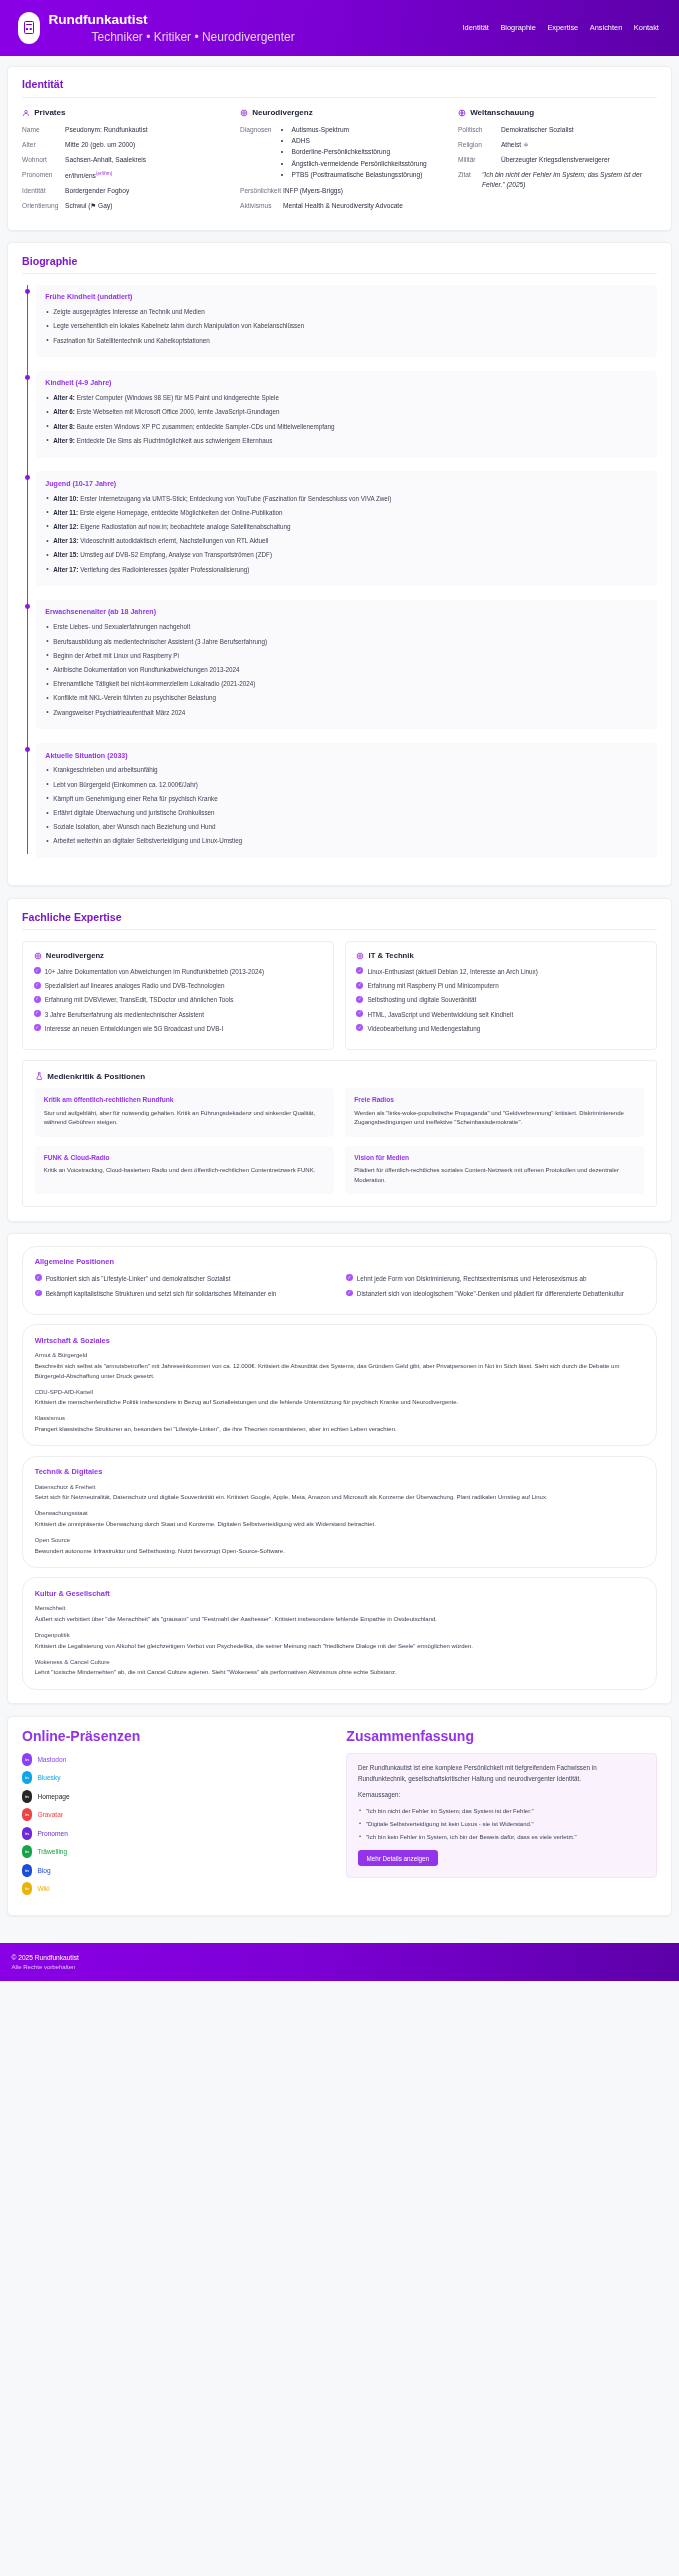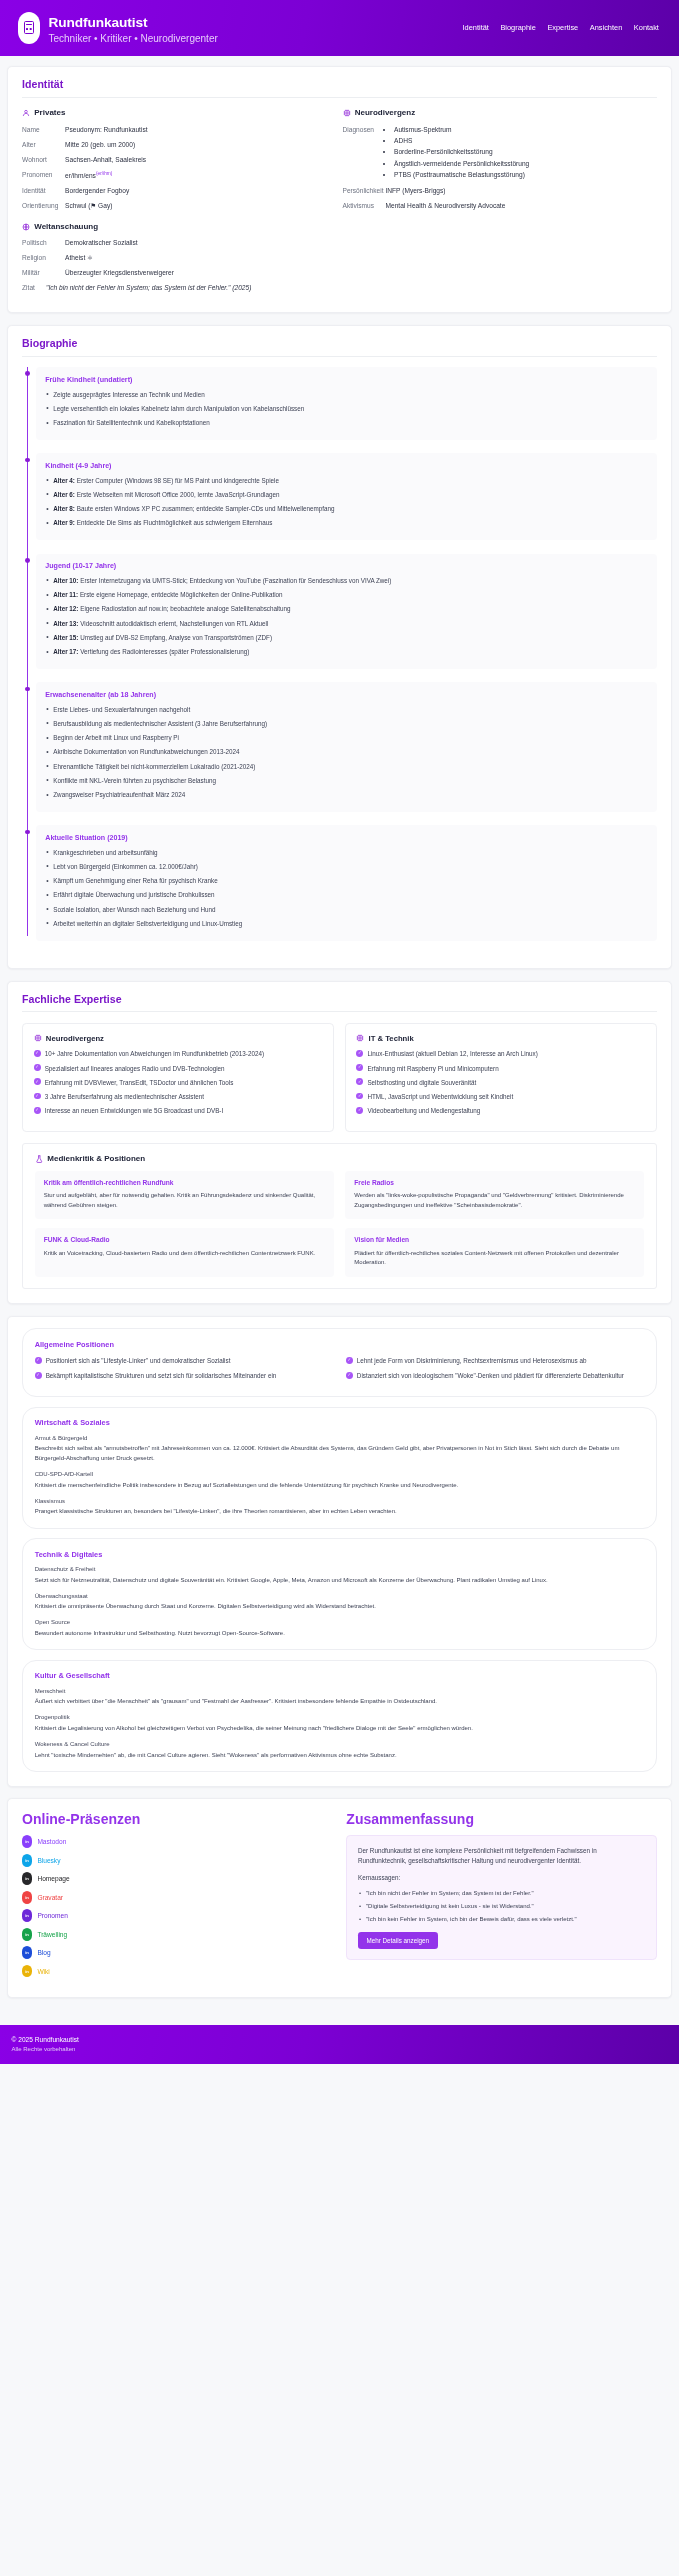--- a/index.html
+++ b/index.html
@@ -47,22 +47,23 @@
   }
   .brand-text h1 {
     color: #ffffff;
     font-size: 13.7px;
     font-weight: bold;
     letter-spacing: -0.1px;
     line-height: 1.15;
   }
   .brand-text .tagline {
     color: #e8cdfa;
-    font-size: 10px;
+    font-size: 12px;
     margin-top: 1.6px;
+    margin-left: 43px;
   }
   .main-nav { display: flex; gap: 11.6px; align-items: center; padding-right: 2.1px; }
   .main-nav a {
     color: #ffffff;
     text-decoration: none;
     font-size: 7.4px;
   }
 
   
   .wrap { padding: 9.5px 7.4px 0 7.4px; }
@@ -79,22 +80,22 @@
     font-size: 10.6px;
     font-weight: bold;
     padding-bottom: 6.3px;
     border-bottom: 0.5px solid #eceef1;
     margin-bottom: 10.6px;
   }
 
   
   .identity-grid {
     display: grid;
-    grid-template-columns: 1fr 1fr;
-    gap: 6px;
+    grid-template-columns: 1fr 1fr 1fr;
+    gap: 19px;
   }
   .sub-head {
     display: flex; align-items: center; gap: 4.2px;
     font-size: 8px; font-weight: bold; color: #22263a;
     margin-bottom: 7.4px;
   }
   .sub-head .ic { color: #8a1ad6; display:inline-flex; }
   .kv-row {
     display: flex;
     font-size: 6.6px;
@@ -468,21 +469,21 @@
             <li><span>Akribische Dokumentation von Rundfunkabweichungen 2013-2024</span></li>
             <li><span>Ehrenamtliche Tätigkeit bei nicht-kommerziellem Lokalradio (2021-2024)</span></li>
             <li><span>Konflikte mit NKL-Verein führten zu psychischer Belastung</span></li>
             <li><span>Zwangsweiser Psychiatrieaufenthalt März 2024</span></li>
           </ul>
         </div>
       </div>
 
       <div class="tl-item">
         <div class="tl-body">
-          <div class="tl-title">Aktuelle Situation (2019)</div>
+          <div class="tl-title">Aktuelle Situation (2033)</div>
           <ul>
             <li><span>Krankgeschrieben und arbeitsunfähig</span></li>
             <li><span>Lebt von Bürgergeld (Einkommen ca. 12.000€/Jahr)</span></li>
             <li><span>Kämpft um Genehmigung einer Reha für psychisch Kranke</span></li>
             <li><span>Erfährt digitale Überwachung und juristische Drohkulissen</span></li>
             <li><span>Soziale Isolation, aber Wunsch nach Beziehung und Hund</span></li>
             <li><span>Arbeitet weiterhin an digitaler Selbstverteidigung und Linux-Umstieg</span></li>
           </ul>
         </div>
       </div>

